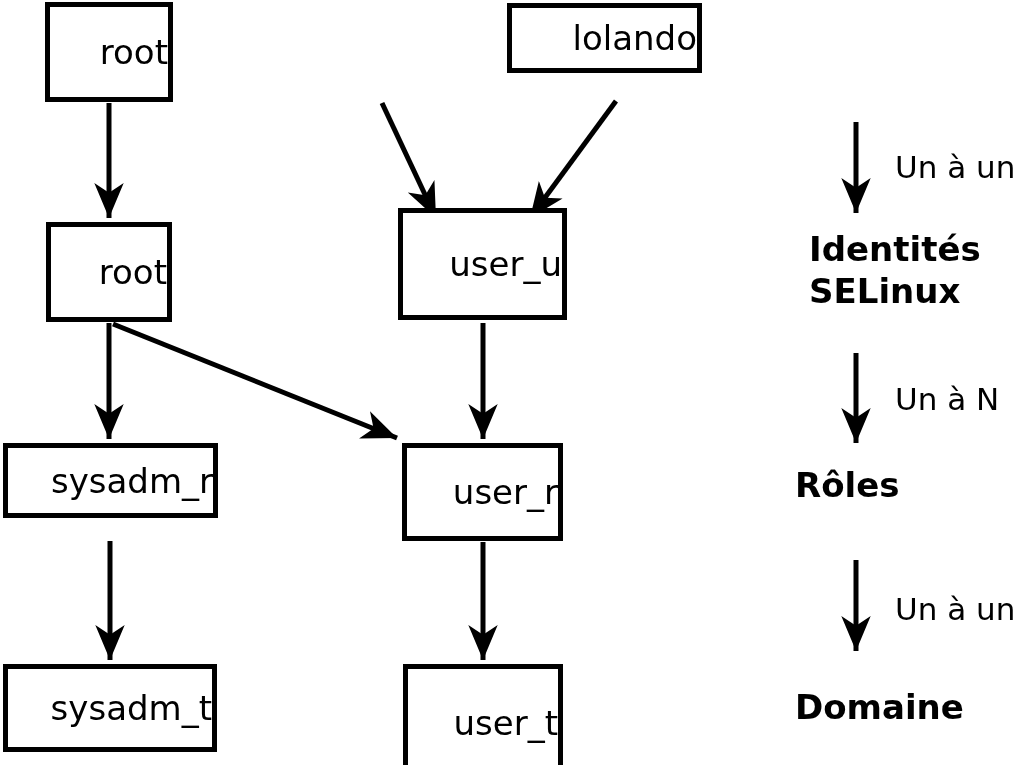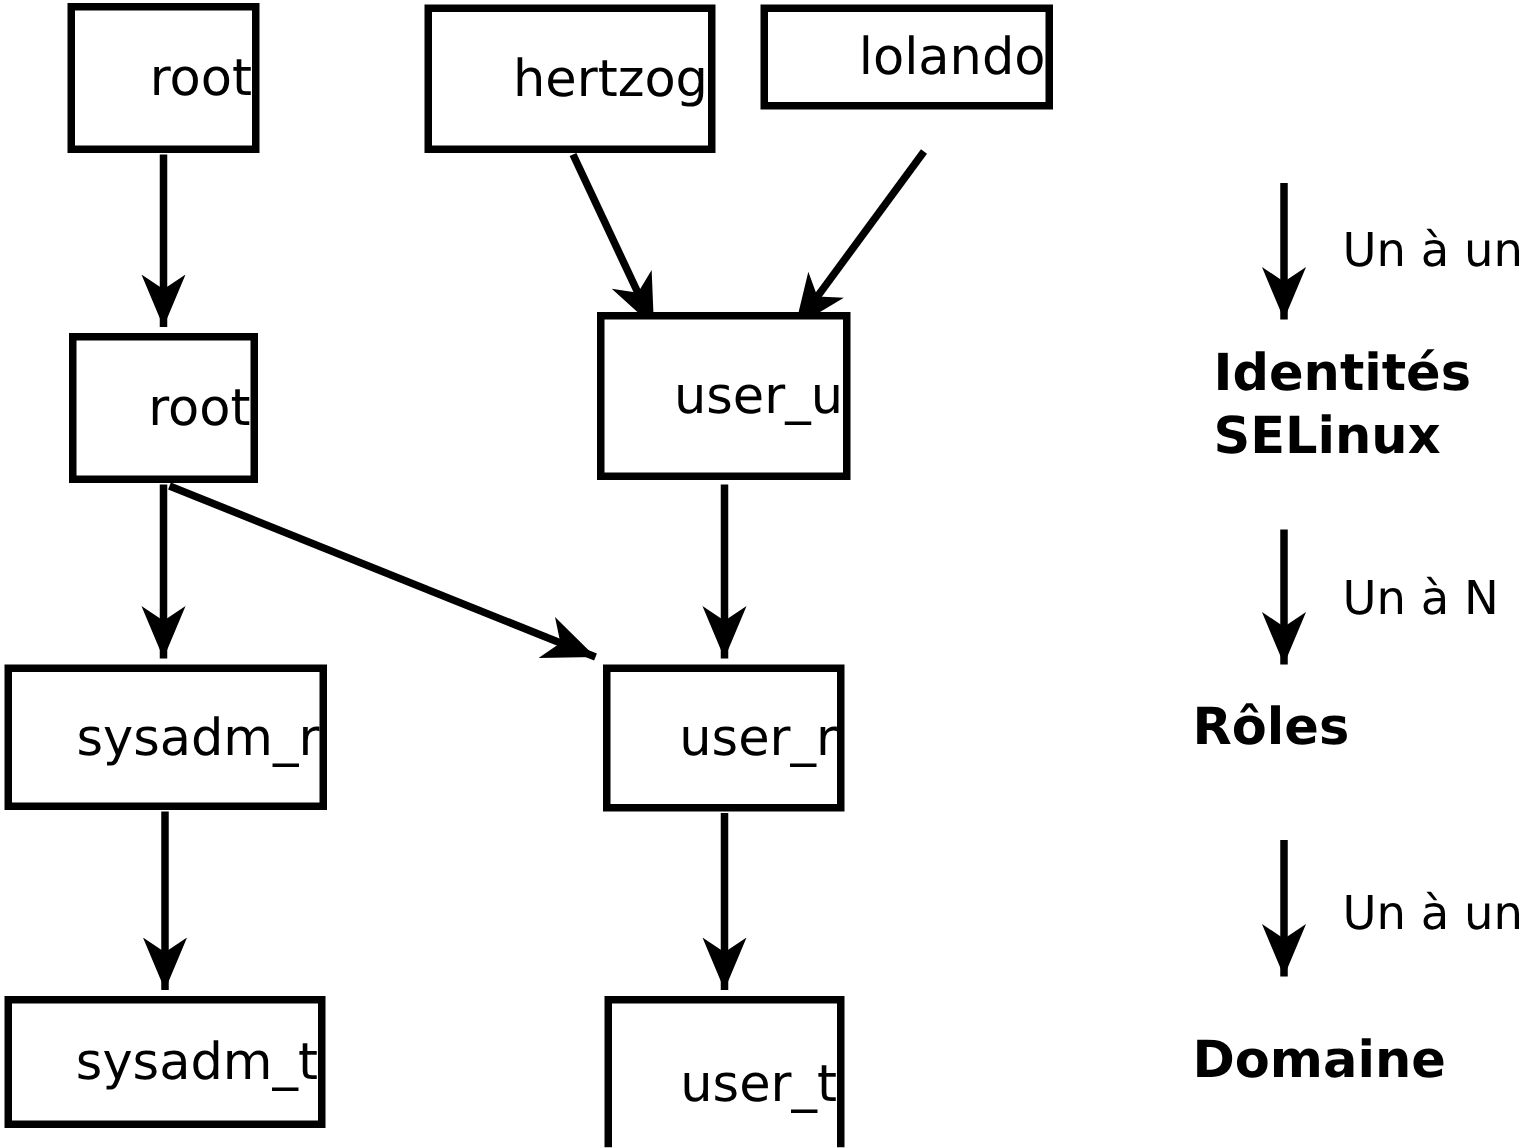--- a/index.html
+++ b/index.html
@@ -28,21 +28,21 @@
     justify-content: flex-end;
     font-size: 34px;
     z-index: 1;
     white-space: nowrap;
   }
   .n-unix-root     { left: 45px;  top: 2px;   width: 128px; height: 100px; }
   .n-unix-hertzog  { left: 283px; top: 3px;   width: 194px; height: 99px;  }
   .n-unix-lolando  { left: 507px; top: 3px;   width: 195px; height: 70px;  }
   .n-id-root       { left: 46px;  top: 222px; width: 126px; height: 100px; }
   .n-id-user-u     { left: 398px; top: 208px; width: 169px; height: 112px; }
-  .n-role-sysadm-r { left: 3px;   top: 443px; width: 215px; height: 97px;  }
+  .n-role-sysadm-r { left: 3px;   top: 443px; width: 215px; height: 75px;  }
   .n-role-user-r   { left: 402px; top: 443px; width: 161px; height: 98px;  }
   .n-dom-sysadm-t  { left: 3px;   top: 664px; width: 214px; height: 88px;  }
   .n-dom-user-t    { left: 403px; top: 664px; width: 160px; height: 118px;  }
 
   .legend-title {
     position: absolute;
     font-weight: bold;
     font-size: 34px;
     line-height: 42px;
     z-index: 1;
@@ -85,23 +85,20 @@
       <line x1="483" y1="542" x2="483" y2="660" marker-end="url(#ah)"></line>
       <line x1="856" y1="122" x2="856" y2="213" marker-end="url(#ah)"></line>
       <line x1="856" y1="353" x2="856" y2="443" marker-end="url(#ah)"></line>
       <line x1="856" y1="560" x2="856" y2="651" marker-end="url(#ah)"></line>
     </g>
   </svg>
 
   <div class="node n-unix-root">
     <span>root</span>
   </div>
-  <div class="node n-unix-hertzog">
-    <span>hertzog</span>
-  </div>
   <div class="node n-unix-lolando">
     <span>lolando</span>
   </div>
   <div class="node n-id-root">
     <span>root</span>
   </div>
   <div class="node n-id-user-u">
     <span>user_u</span>
   </div>
   <div class="node n-role-sysadm-r">

